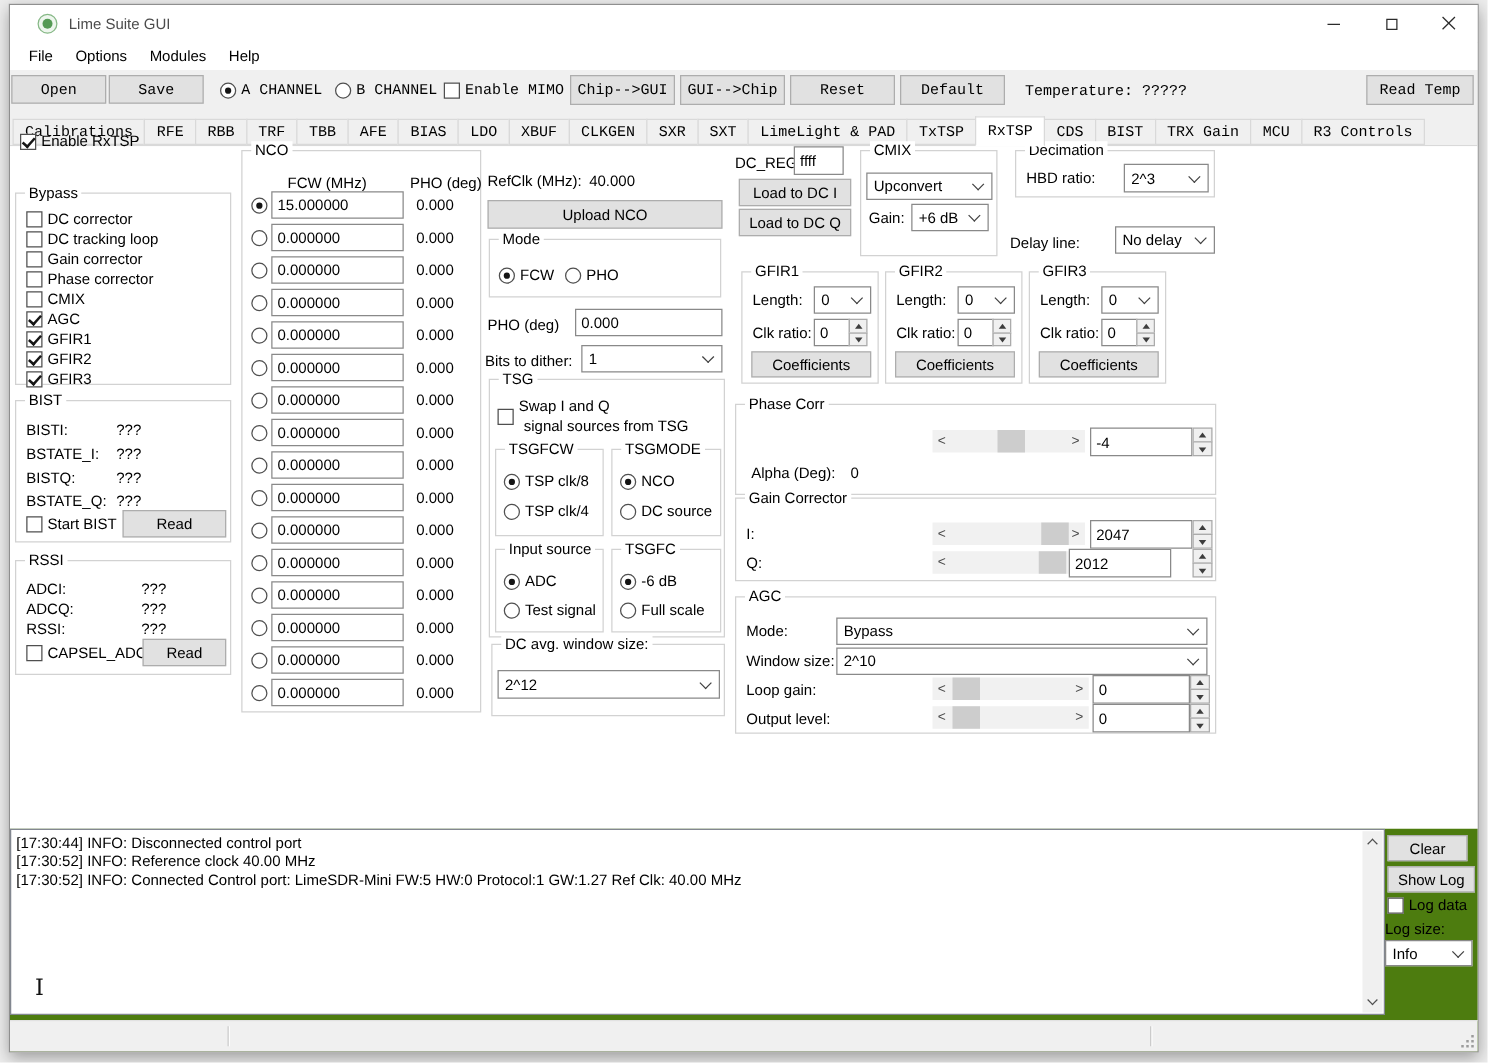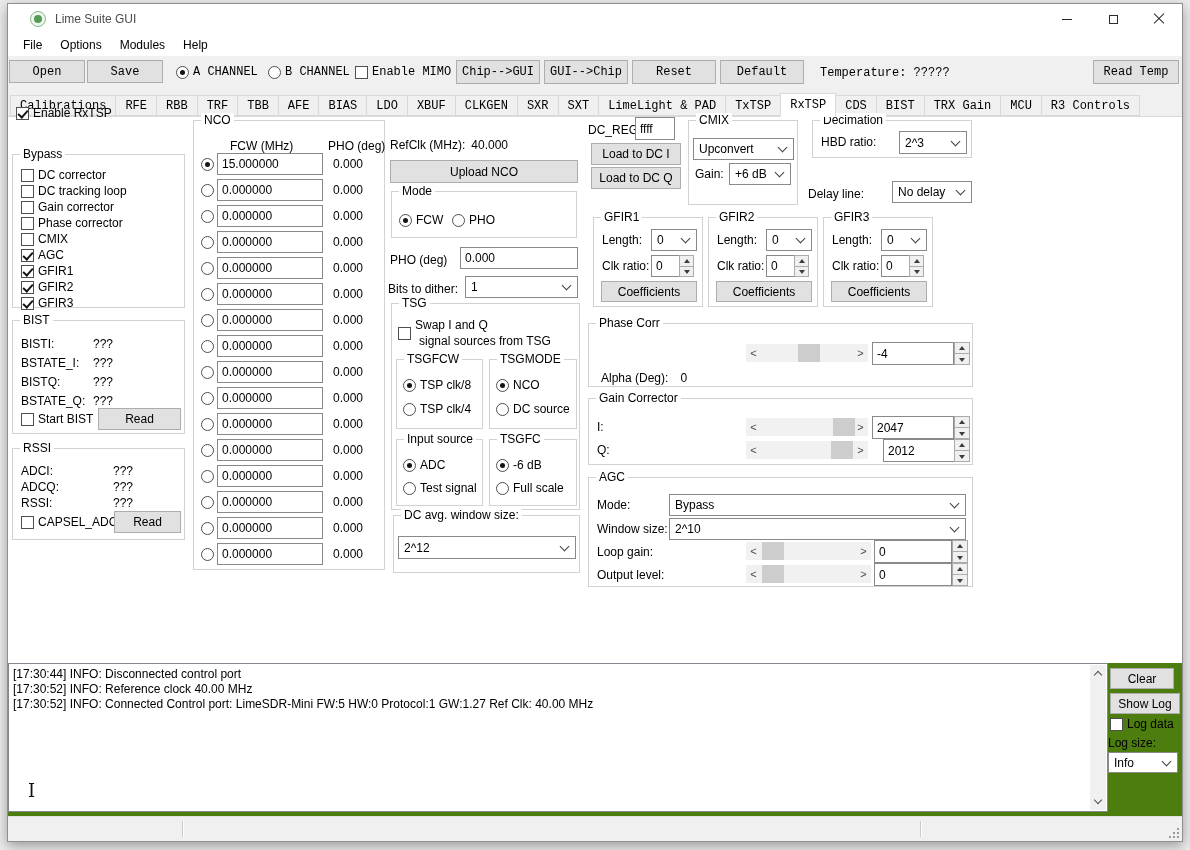--- a/index.html
+++ b/index.html
@@ -578,21 +578,21 @@
         <input class="tin" style="left: 57px; top: 37px; width: 29px; height: 22px;" value="0">
         <span class="spin" style="left:85px;top:37px;width:15px;height:22px;">
           <span class="s up"></span>
           <span class="s dn"></span>
         </span>
         <button class="btn" style="position:absolute;left:7px;top:63px;width:96px;height:21px;">Coefficients</button>
       </div>
 
   </div>
 
-  <div class="gbox" style="left:580px;top:319px;width:385px;height:64px;">
+  <div class="gbox" style="left:580px;top:319px;width:385px;height:73px;">
     <span class="legend">Phase Corr</span>
     <span class="hsl" style="left:157px;top:20px;width:122px;height:18px;">
       <i class="l"></i>
       <span class="tr">
           <span class="th" style="left:40%;"></span>
         </span>
       <i class="r"></i>
     </span>
     <input class="tin" style="left: 283px; top: 18px; width: 82px; height: 23px;" value="-4">
     <span class="spin" style="left:365px;top:18px;width:16px;height:23px;">
@@ -621,21 +621,21 @@
       <span class="s dn"></span>
     </span>
     <span class="lbl" style="position:absolute;left:8px;top:44px;">Q:</span>
     <span class="hsl" style="left:157px;top:42px;width:122px;height:18px;">
       <i class="l"></i>
       <span class="tr">
           <span class="th" style="left:76%;"></span>
         </span>
       <i class="r"></i>
     </span>
-    <input class="tin" style="left: 294px; top: 40px; width: 82px; height: 23px;" value="2012">
+    <input class="tin" style="left: 266px; top: 40px; width: 82px; height: 23px;" value="2012">
     <span class="spin" style="left:365px;top:40px;width:16px;height:23px;">
       <span class="s up"></span>
       <span class="s dn"></span>
     </span>
   </div>
 
   <div class="gbox" style="left:580px;top:473px;width:385px;height:110px;">
     <span class="legend">AGC</span>
     <span class="lbl" style="position:absolute;left:8px;top:20px;">Mode:</span>
     <span class="combo" style="left:80px;top:16px;width:297px;height:22px;">

